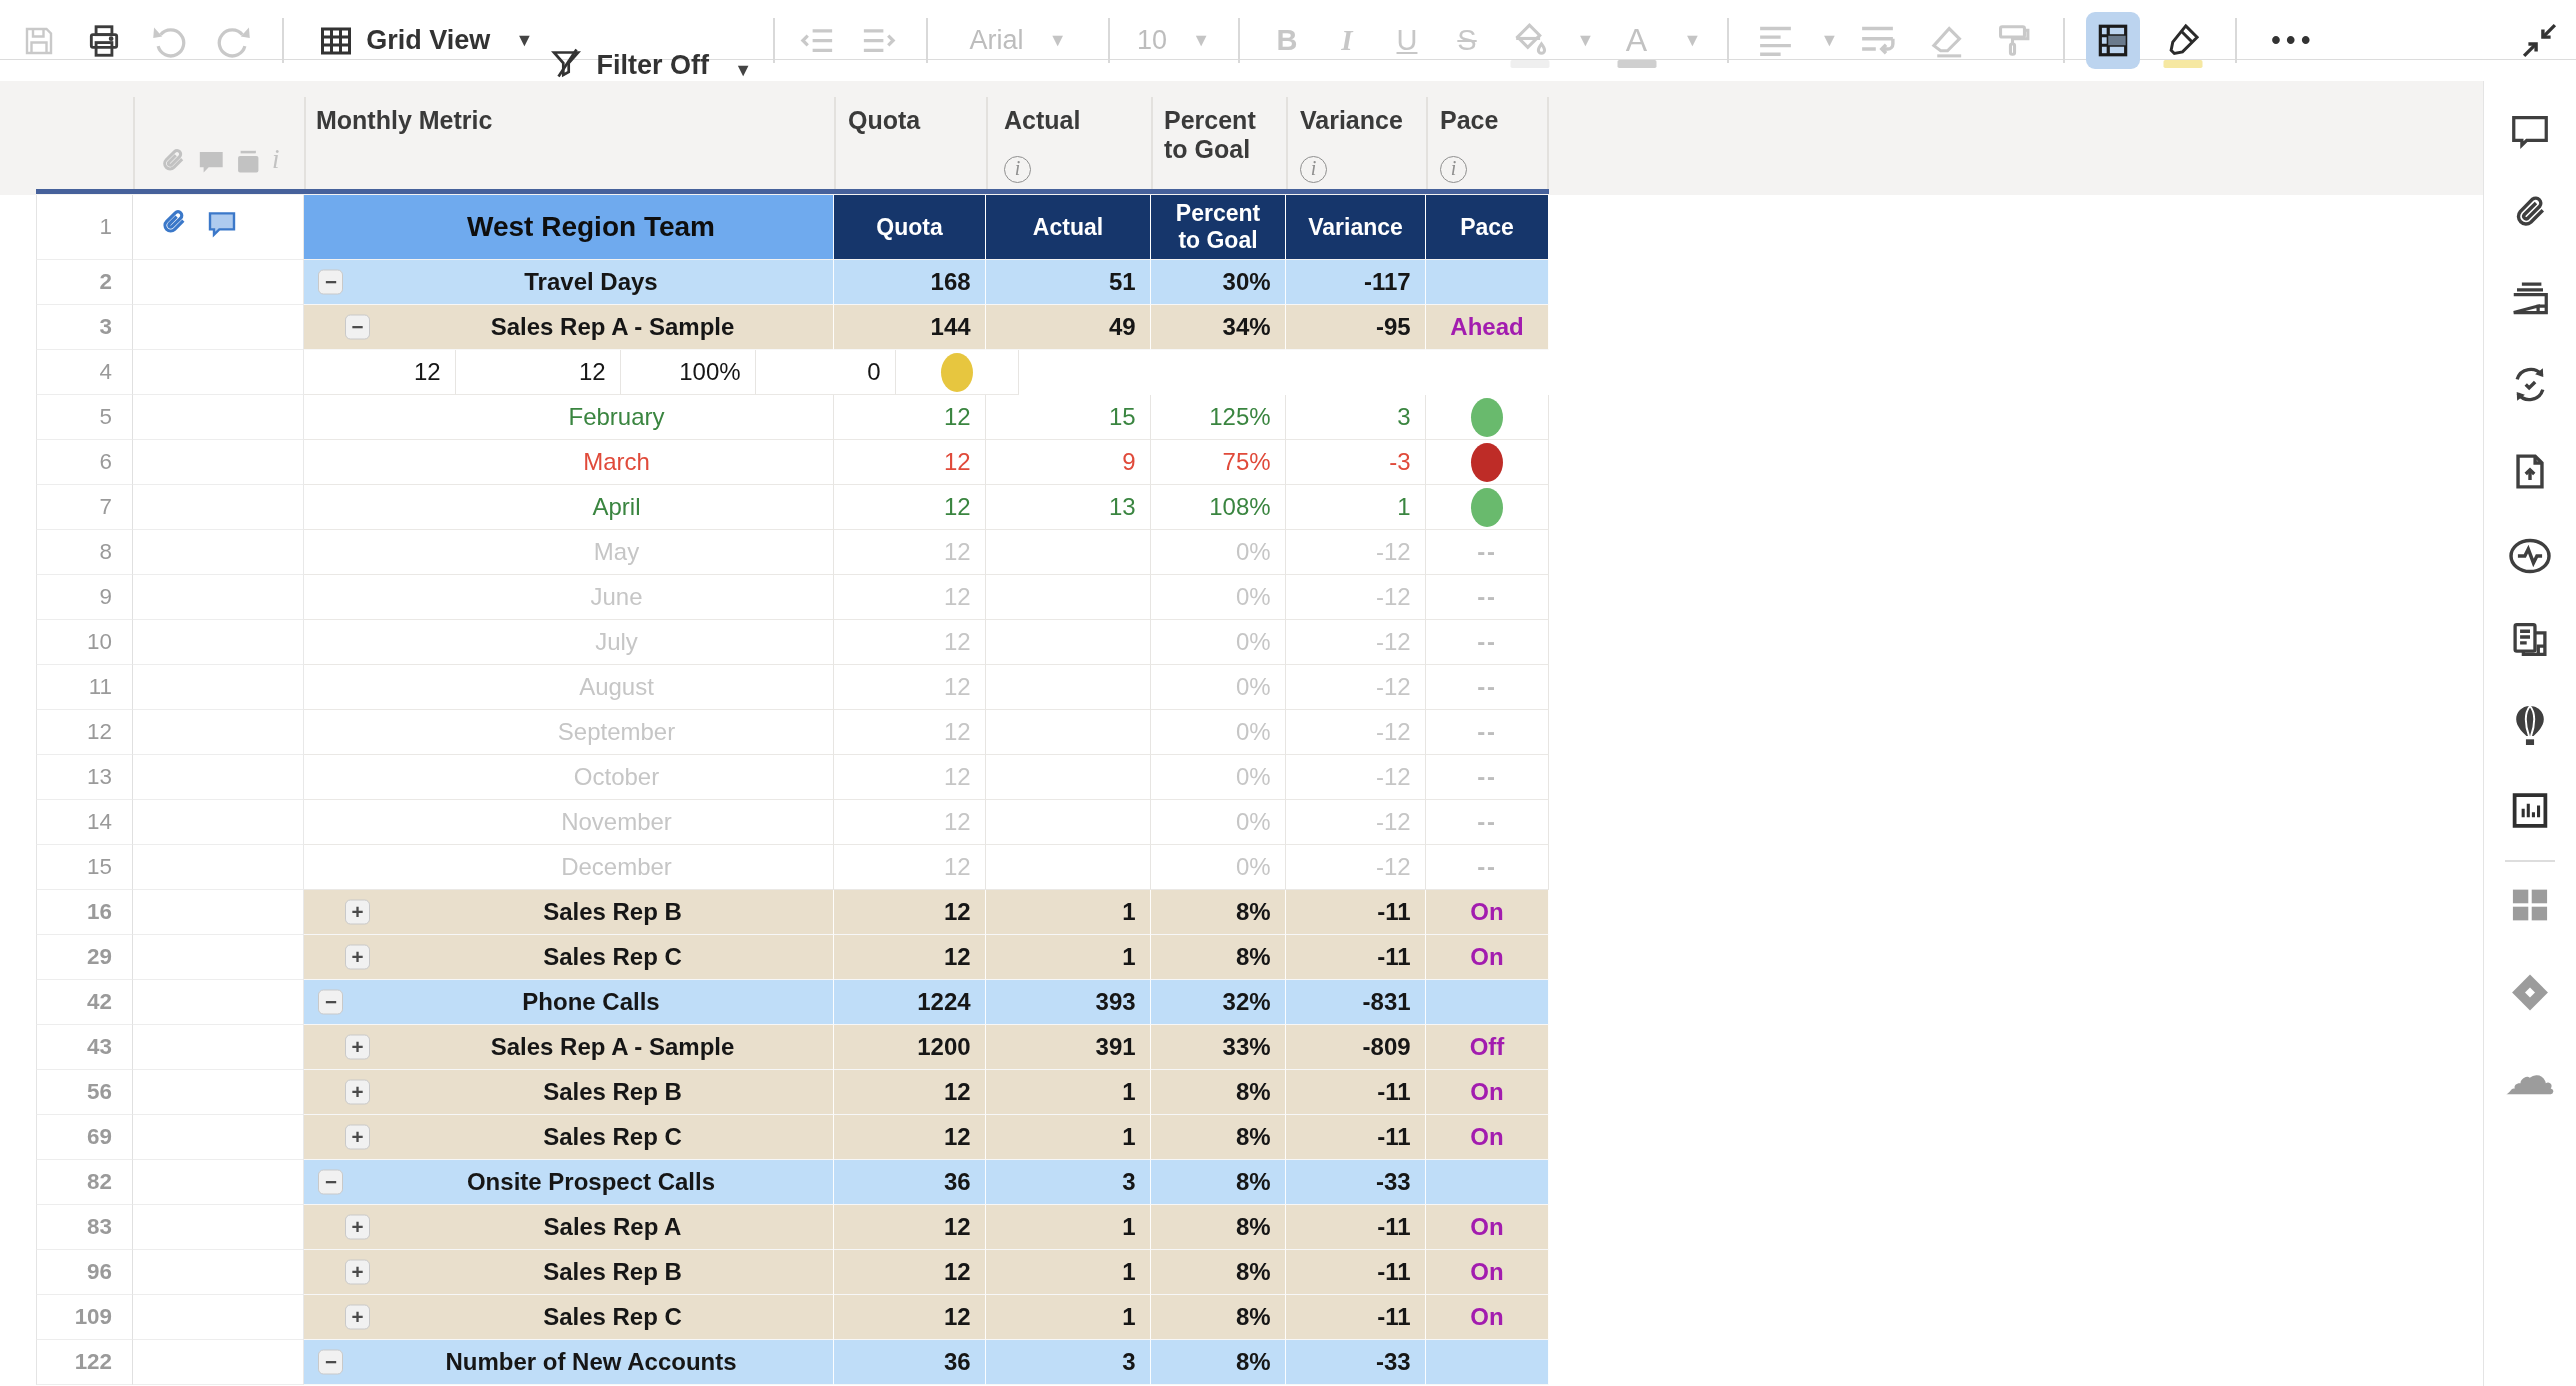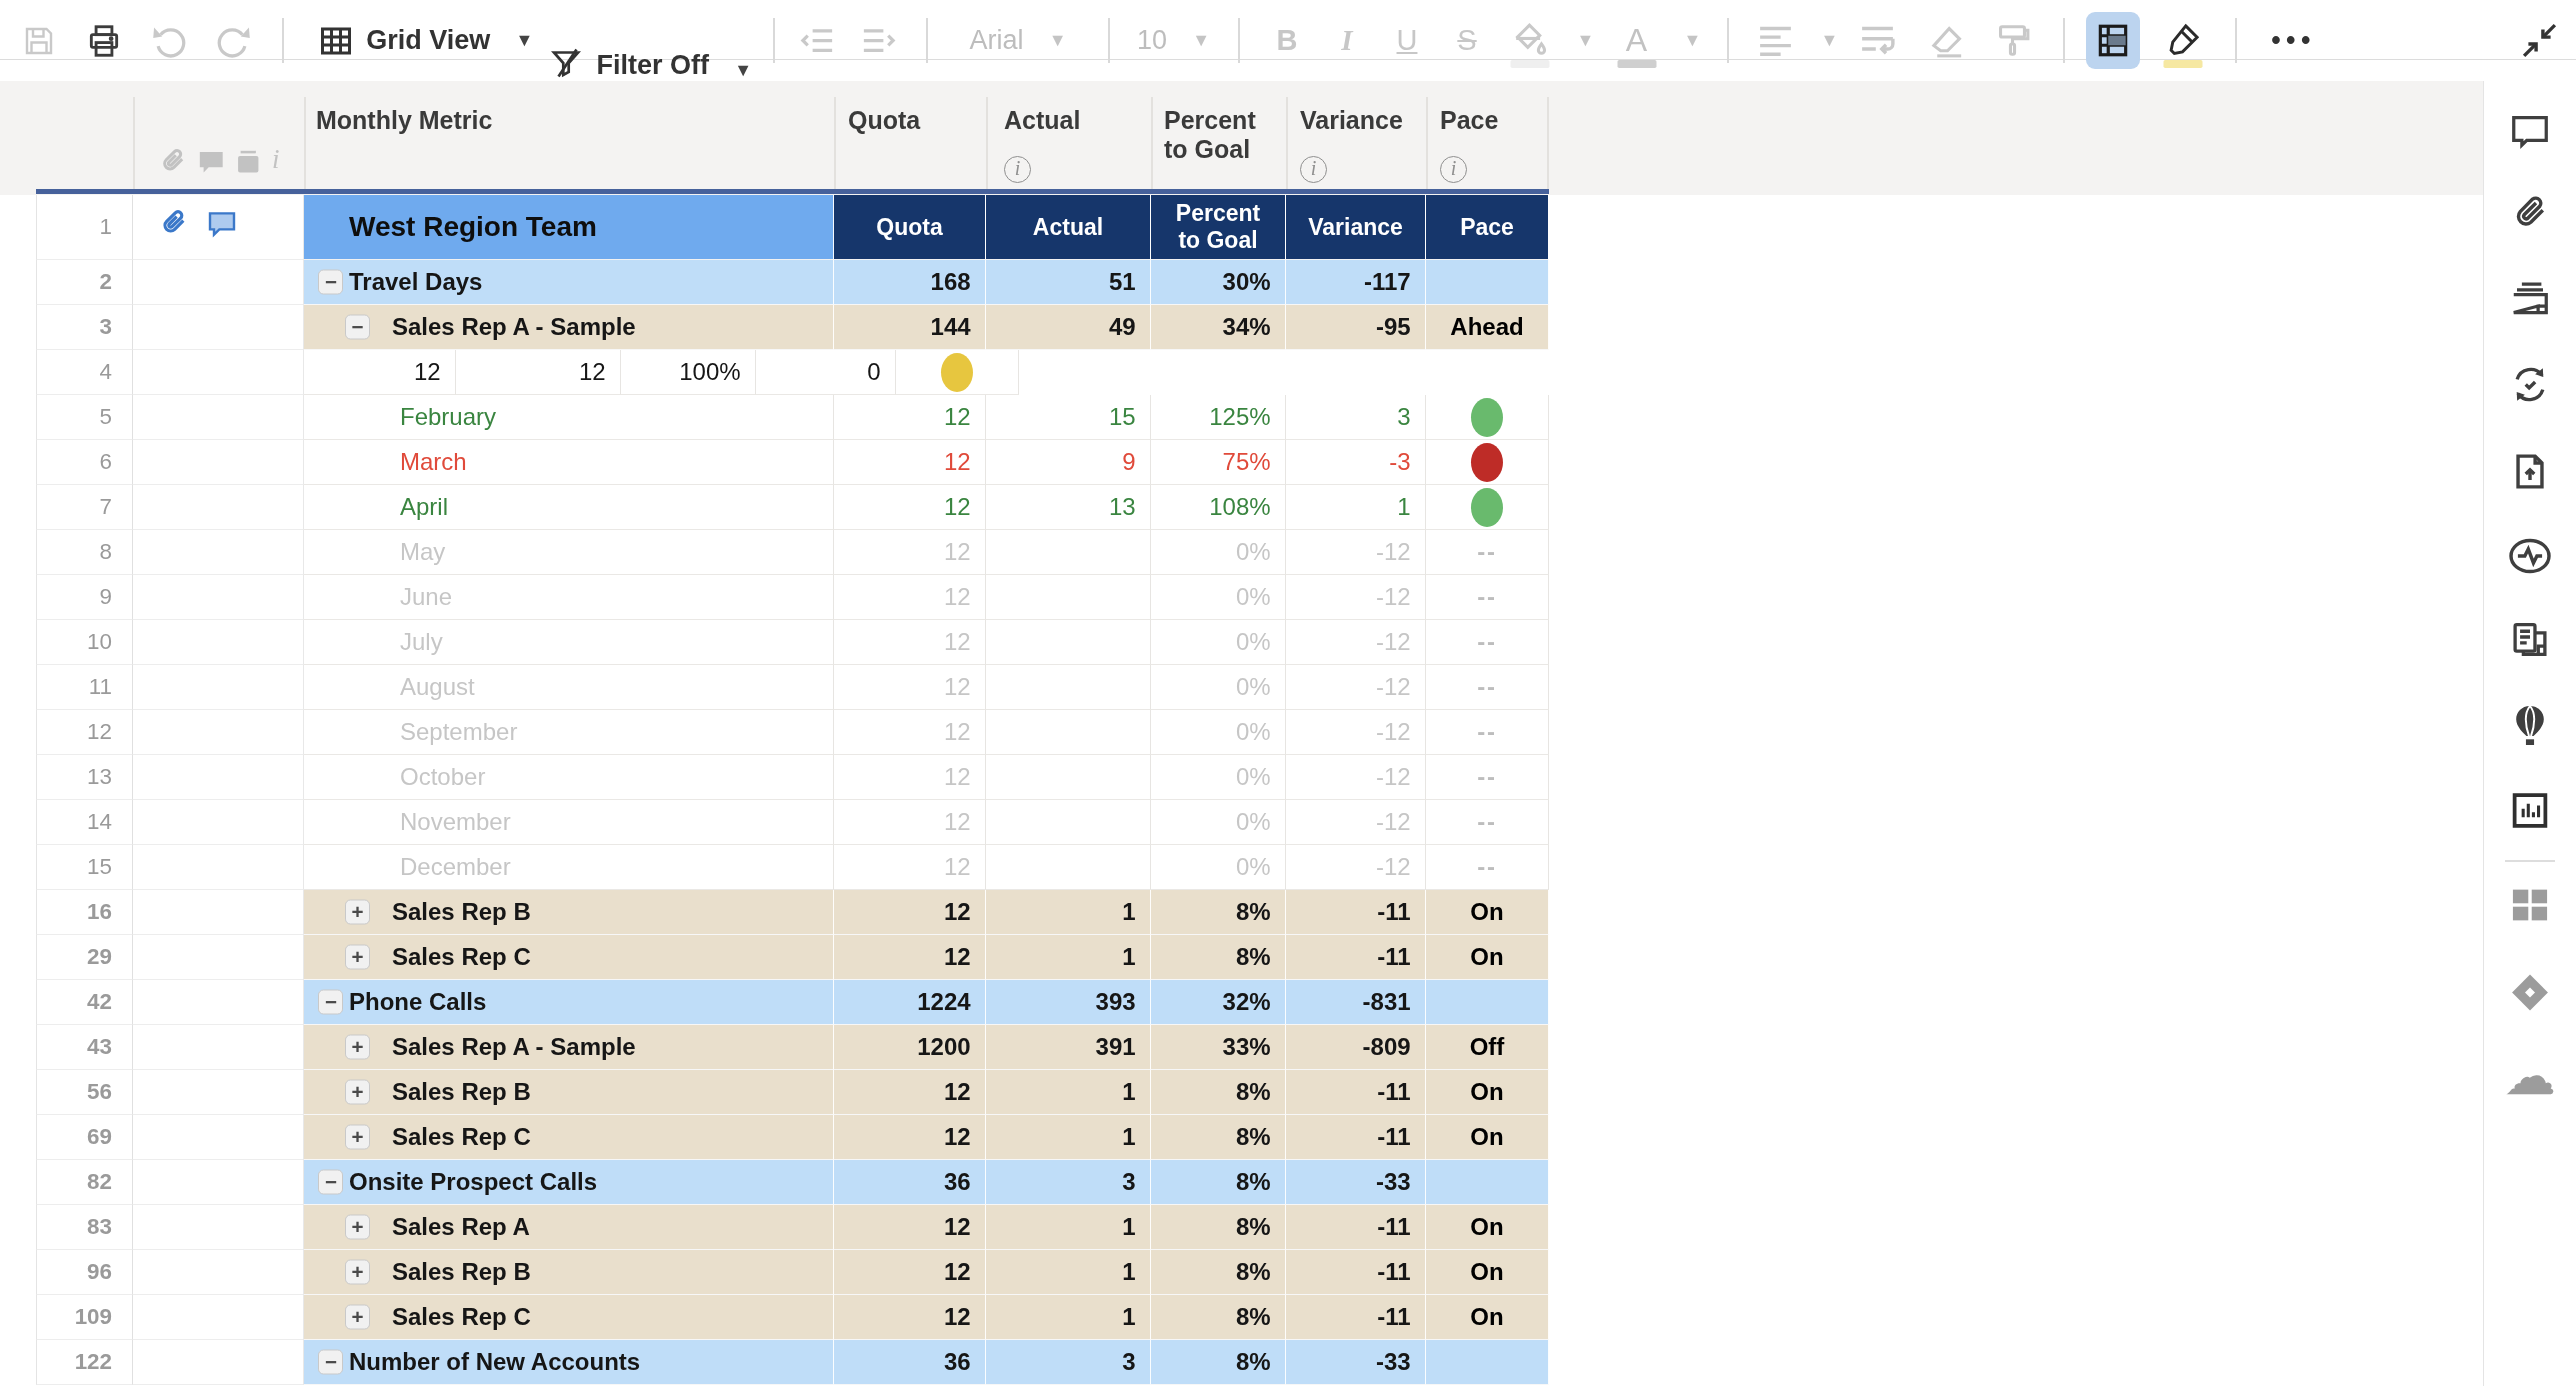--- a/index.html
+++ b/index.html
@@ -35,41 +35,41 @@
   
   .grid { position:absolute; left:36px; top:195px; width:1513px; }
   .row { display:flex; width:1513px; height:45px; }
   .row.title { height:65px; }
   .cell { height:100%; position:relative; font-size:24px; color:#161616; display:flex; align-items:center; }
   .c-gutter { width:97px; background:#fff; border-left:1.8px solid #E4E4E4; border-right:1.8px solid #E0E0E0;
     border-bottom:1.8px solid #EDEDED; justify-content:flex-end; padding-right:20px;
     font-size:22.4px; color:#9A9A9A; cursor:pointer; }
   .c-icons { width:171px; background:#fff; border-right:1.8px solid #E8E8E8; border-bottom:1.8px solid #EDEDED;
     align-items:center; padding-left:25px; gap:16px; }
-  .c-metric { width:530px; }
+  .c-metric { width:530px;justify-content:center; }
   .c-quota { width:152px; } .c-actual { width:165px; } .c-percent { width:135px; }
   .c-variance { width:140px; } .c-pace { width:123px; }
   .num { justify-content:flex-end; padding-right:14.4px; }
   .c-pace { justify-content:center; }
   .row .datacell { border-bottom:1.8px solid #EAE8E5; border-right:1.8px solid #E7E5E2; cursor:cell; }
   .row.bg-blue .datacell, .row.bg-tan .datacell { border-right:1.8px solid rgba(255,255,255,0.92); border-bottom:1.8px solid #F7F7F7; }
   .bg-blue .datacell { background:#BFDDF8; }
   .bg-tan .datacell { background:#E9DFCC; }
   .bg-white .datacell { background:#FFFFFF; }
   .row.bold .cell { font-weight:700; }
   .color-green .mtext, .color-green .val { color:#3A8540; }
   .color-red .mtext, .color-red .val { color:#E04A3A; }
   .color-gray .mtext, .color-gray .val { color:#C6C6C6; }
   .marker { position:absolute; top:50%; transform:translateY(-50%); width:25px; height:25px; background:#F1F1F1;
     border:1.8px solid #C9C9C9; border-radius:5.4px; color:#4A4A4A; font-size:20.6px; font-weight:700;
     display:flex; align-items:center; justify-content:center; line-height:1; cursor:pointer; }
   .lv1 .marker { left:14.4px; } .lv2 .marker { left:41px; }
   .lv1 .mtext { padding-left:45px; } .lv2 .mtext { padding-left:88px; } .lv3 .mtext { padding-left:96px; }
   .dot { width:32px; height:39px; border-radius:50%; }
-  .pace-text { font-weight:700; color:#000000; }
+  .pace-text { font-weight:700; color:#a21caf; }
   .pace-dash { color:#BDBDBD; font-weight:700; letter-spacing:1.8px; }
 
   
   .row.title .c-metric { background:#6FAAEE; border-right:1.8px solid rgba(255,255,255,0.95); border-bottom:1.8px solid #F2F2F2; }
   .row.title .c-metric .mtext { padding-left:45px; font-size:28px; font-weight:700; color:#0E0E0E; }
   .navyhead { background:#16366B !important; color:#fff; justify-content:center; text-align:center;
     font-weight:700; font-size:23px; line-height:27px; border-right:1.8px solid #FFFFFF; border-bottom:1.8px solid #F2F2F2; }
 
   
   .sidebar { position:absolute; left:2483px; top:81px; width:93px; height:1306px; background:#FFFFFF;

